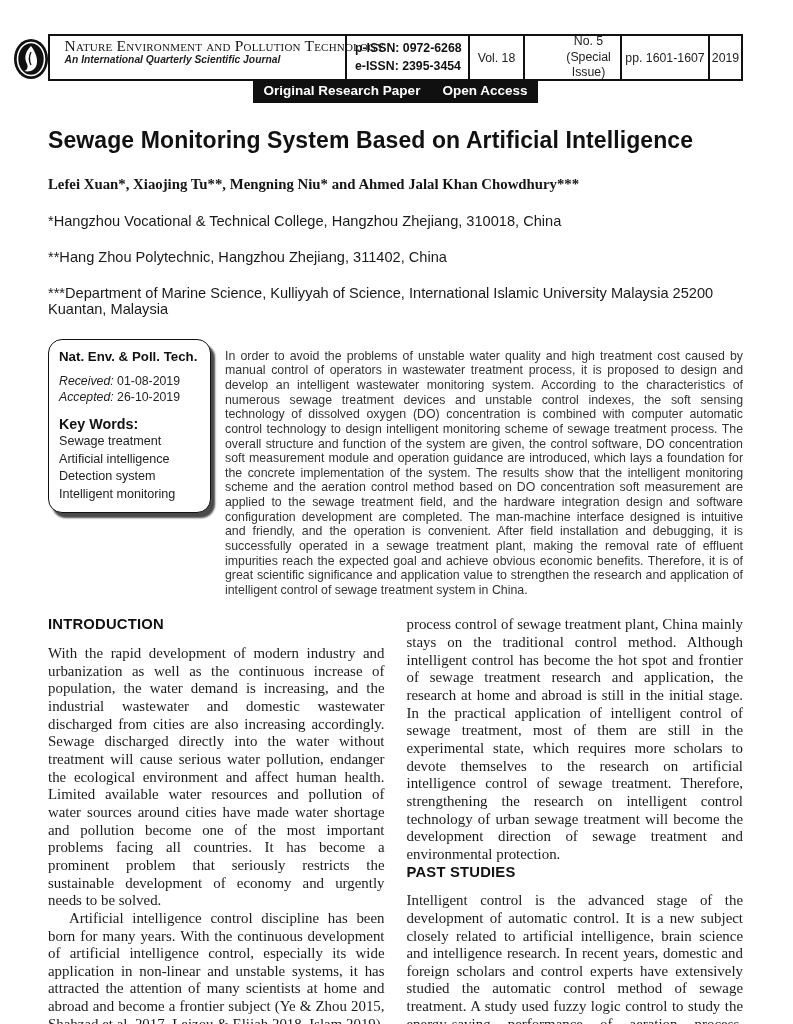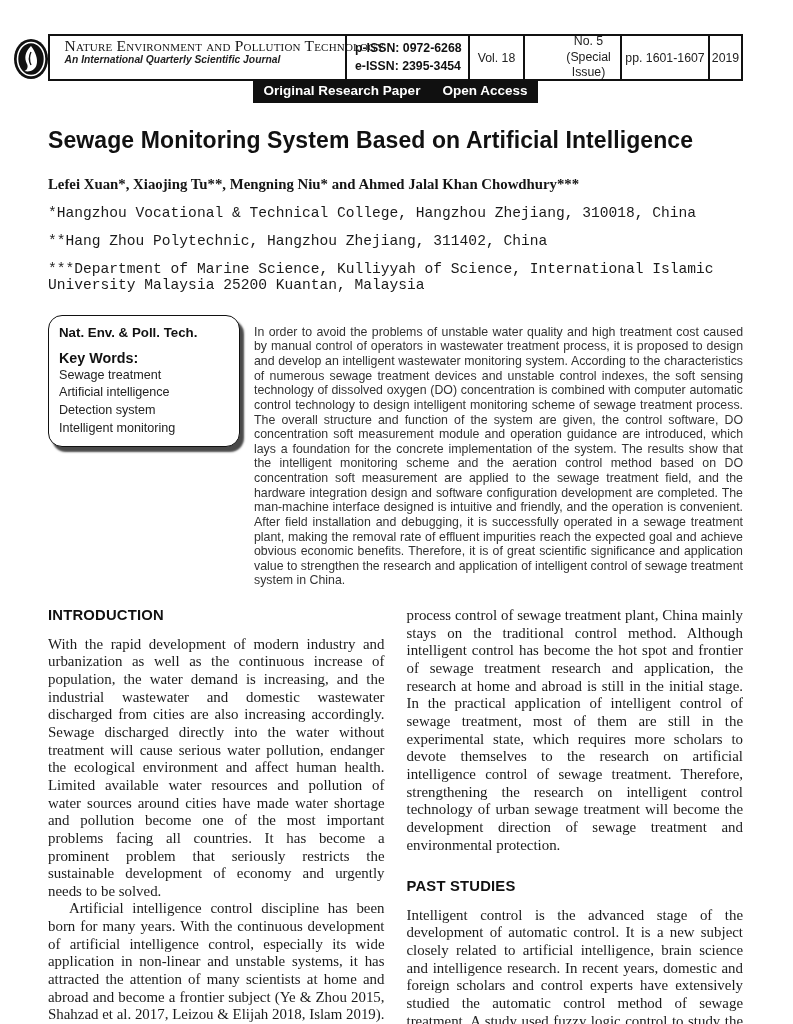--- a/index.html
+++ b/index.html
@@ -39,26 +39,26 @@
     background: #101010; color: #fff; font-weight: bold;
     font-size: 13.5px; padding: 3px 11px 4px 11px; line-height: 1.1;
   }
 
   
   h1.article-title { font-size: 23px; font-weight: bold; color: #111; margin-top: 24px; letter-spacing: 0.1px; }
   .authors {
     font-family: "Liberation Serif", serif; font-weight: bold;
     font-size: 14.8px; margin-top: 22px; color: #151515;
   }
-  .affil { font-family: Liberation Mono, monospace; font-size: 14.6px; margin-top: 12px; color: #1a1a1a; }
+  .affil { font-family: Liberation Sans, sans-serif; font-size: 14.6px; margin-top: 20px; color: #1a1a1a; }
 
   
   .abstract-row { display: flex; align-items: flex-start; gap: 14px; margin-top: 22px; }
   .info-box {
-    width: 192px; flex: none;
+    width: 163px; flex: none;
     border: 1.6px solid #111; border-radius: 14px;
     background: #fff; box-shadow: 4px 5px 2px #4a4a4a;
     padding: 9px 8px 10px 10px;
   }
   .ib-title { font-weight: bold; font-size: 13.3px; color: #111; }
   .ib-website { font-weight: bold; font-size: 10.8px; margin-top: 2px; color: #111; }
   .ib-dates { margin-top: 9px; font-size: 12.3px; line-height: 1.35; color: #222; }
   .ib-dates .it { font-style: italic; }
   .ib-kw-title { font-weight: bold; font-size: 14.3px; margin-top: 10px; color: #111; }
   .ib-kw { font-size: 12.6px; line-height: 1.32; color: #222; margin-top: 1px; }
@@ -74,21 +74,21 @@
   .columns {
     display: flex; gap: 22px; margin-top: 19px;
     font-family: "Liberation Serif", serif; font-size: 14.9px;
     line-height: 1.185; color: #1b1b1b;
   }
   .col { flex: 1; min-width: 0; }
   .col p { text-align: justify; }
   .col h2.sec { margin-bottom: 11px; font-family: "Liberation Sans", sans-serif; }
   .col .indent { text-indent: 21px; }
   .col .after-p { margin-top: 0; }
-  .col h2.mid { margin-top: 24px; margin-bottom: 11px; }
+  .col h2.mid { margin-top: 0; margin-bottom: 11px; }
 </style>
 </head>
 <body>
 
 <div class="page">
 
   <header>
     <div class="journal-bar">
       <div class="cell c-logo-name">
         <div class="logo">
@@ -124,20 +124,24 @@
 
   <h1 class="article-title">Sewage Monitoring System Based on Artificial Intelligence</h1>
   <div class="authors">Lefei Xuan*, Xiaojing Tu**, Mengning Niu* and Ahmed Jalal Khan Chowdhury***</div>
   <div class="affil">*Hangzhou Vocational &amp; Technical College, Hangzhou Zhejiang, 310018, China</div>
   <div class="affil">**Hang Zhou Polytechnic, Hangzhou Zhejiang, 311402, China</div>
   <div class="affil">***Department of Marine Science, Kulliyyah of Science, International Islamic University Malaysia 25200 Kuantan, Malaysia</div>
 
   <div class="abstract-row">
     <aside class="info-box">
       <div class="ib-title">Nat. Env. &amp; Poll. Tech.</div>
+      <div class="ib-dates">
+        <div><span class="it">Received: </span><span>01-08-2019</span></div>
+        <div><span class="it">Accepted: </span><span>26-10-2019</span></div>
+      </div>
       <div class="ib-kw-title">Key Words:</div>
       <div class="ib-kw">Sewage treatment</div>
       <div class="ib-kw">Artificial intelligence</div>
       <div class="ib-kw">Detection system</div>
       <div class="ib-kw">Intelligent monitoring</div>
     </aside>
     <section class="abstract">
       <p>In order to avoid the problems of unstable water quality and high treatment cost caused by manual control of operators in wastewater treatment process, it is proposed to design and develop an intelligent wastewater monitoring system. According to the characteristics of numerous sewage treatment devices and unstable control indexes, the soft sensing technology of dissolved oxygen (DO) concentration is combined with computer automatic control technology to design intelligent monitoring scheme of sewage treatment process. The overall structure and function of the system are given, the control software, DO concentration soft measurement module and operation guidance are introduced, which lays a foundation for the concrete implementation of the system. The results show that the intelligent monitoring scheme and the aeration control method based on DO concentration soft measurement are applied to the sewage treatment field, and the hardware integration design and software configuration development are completed. The man-machine interface designed is intuitive and friendly, and the operation is convenient. After field installation and debugging, it is successfully operated in a sewage treatment plant, making the removal rate of effluent impurities reach the expected goal and achieve obvious economic benefits. Therefore, it is of great scientific significance and application value to strengthen the research and application of intelligent control of sewage treatment system in China.</p>
     </section>
   </div>

